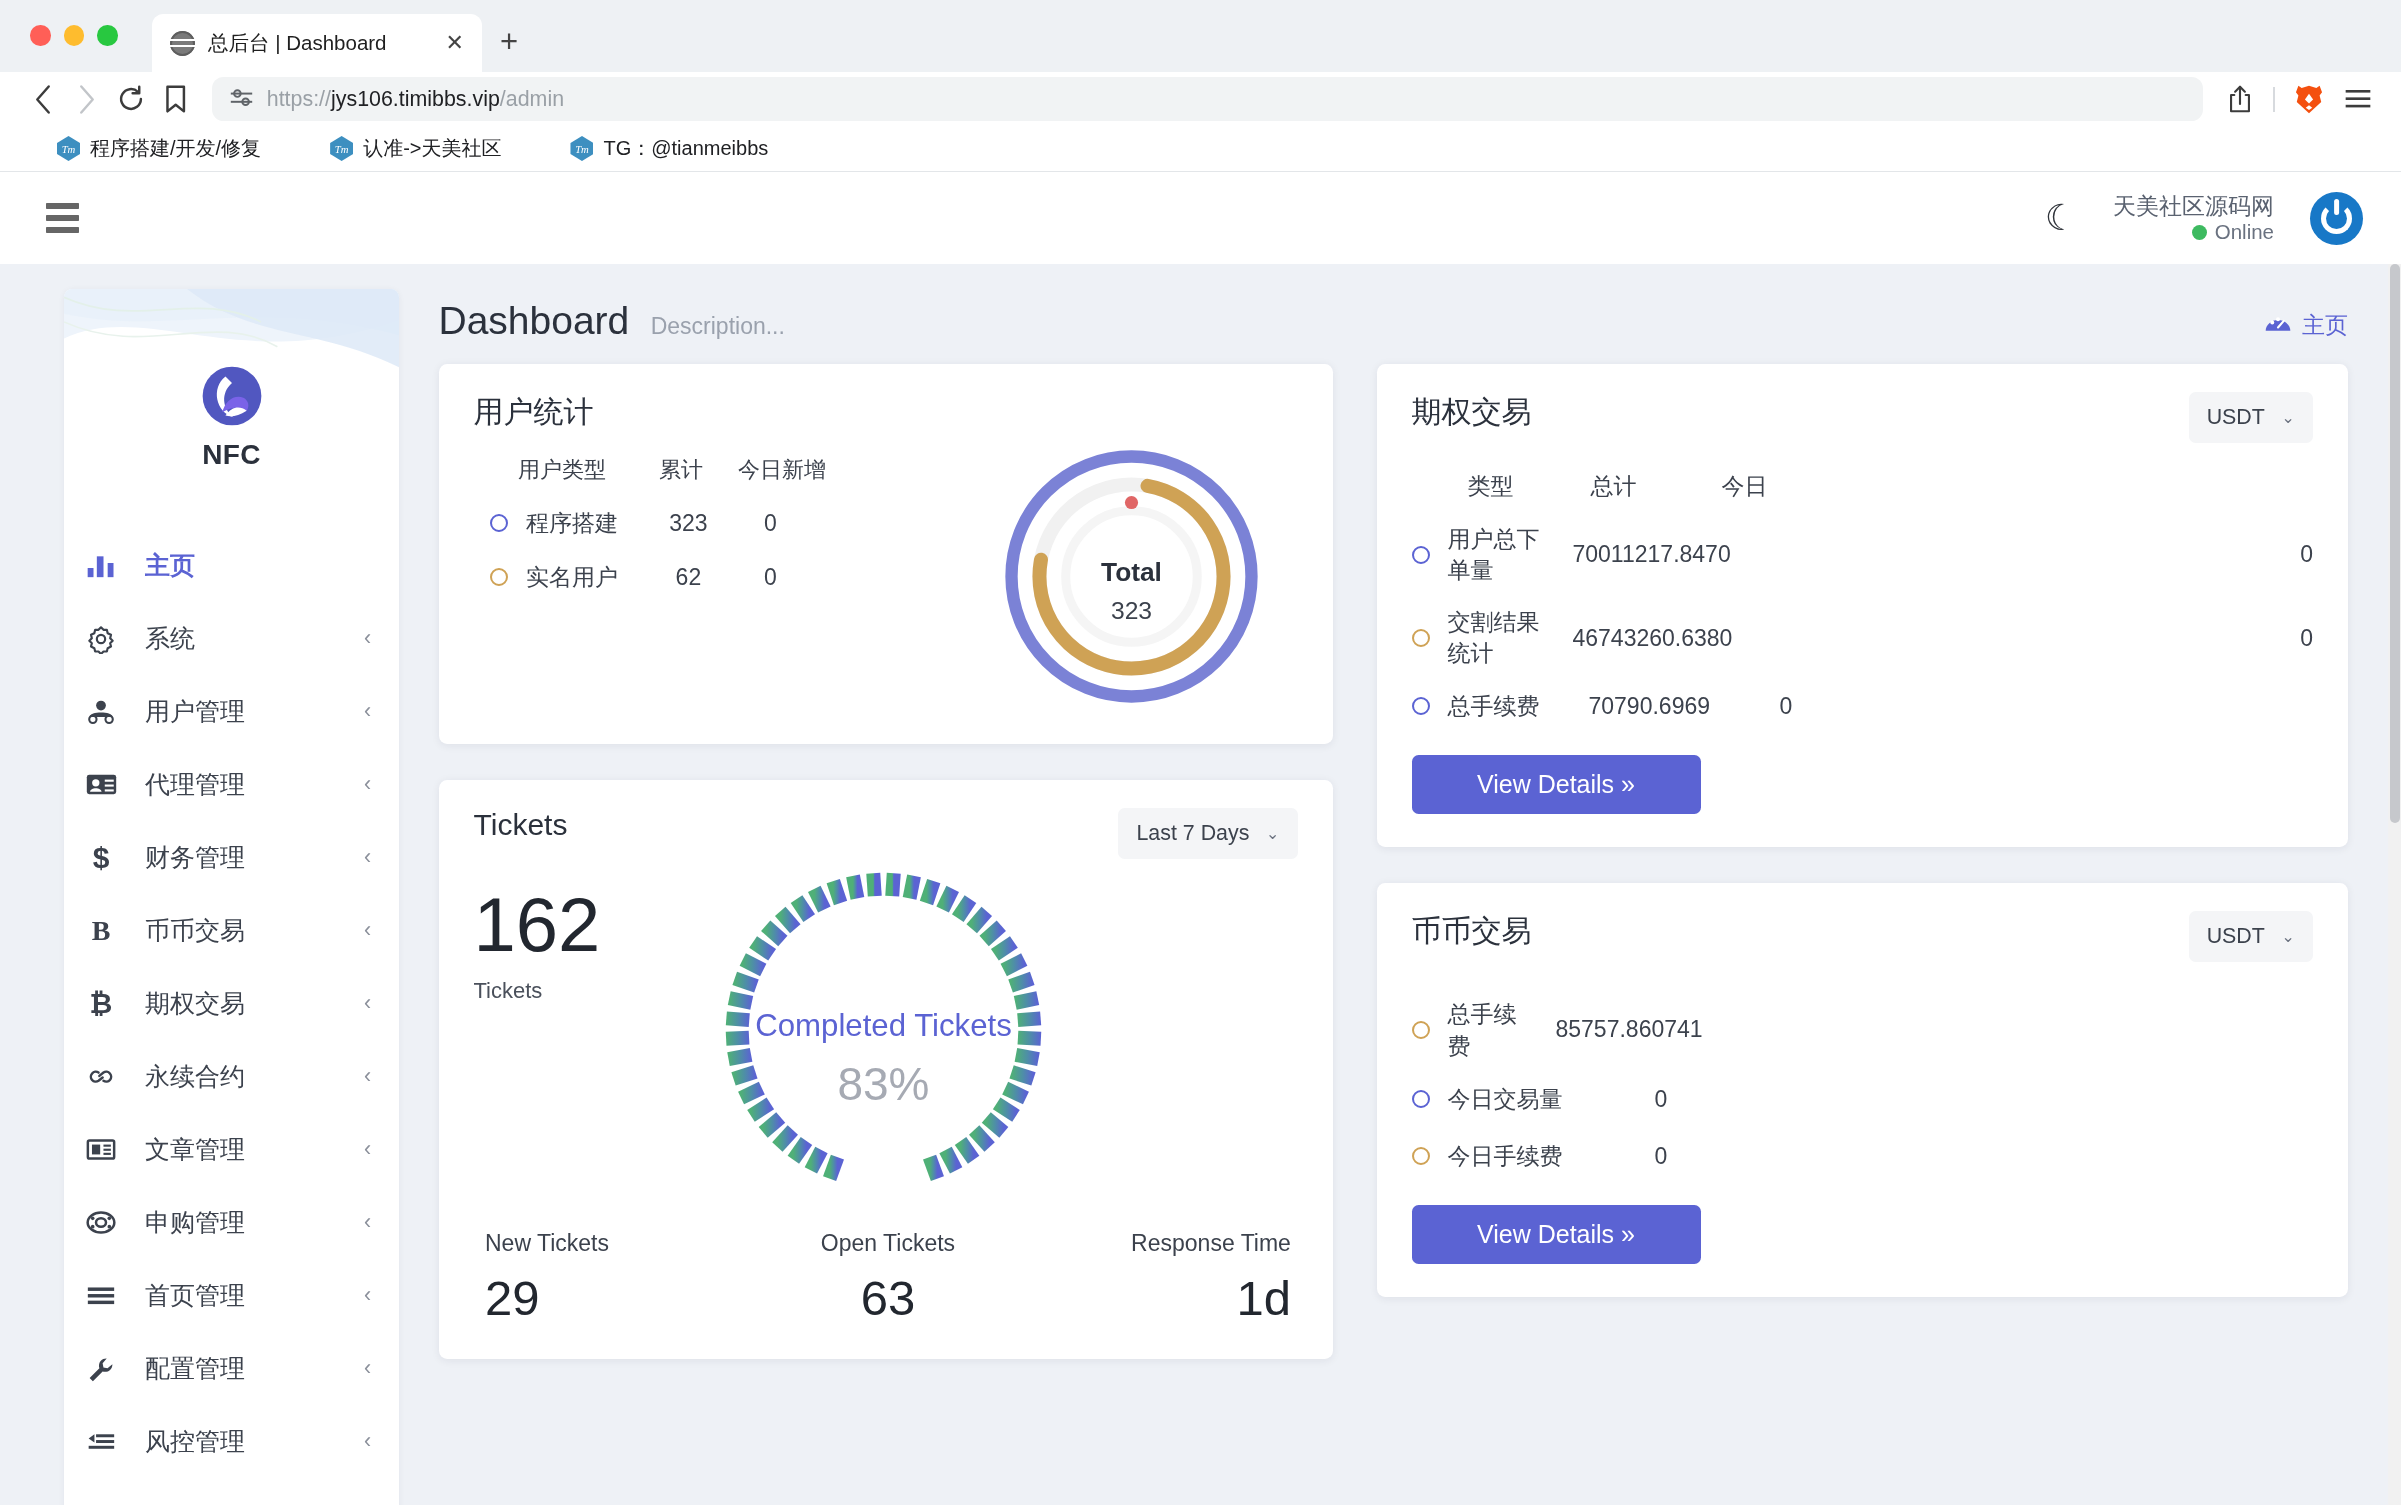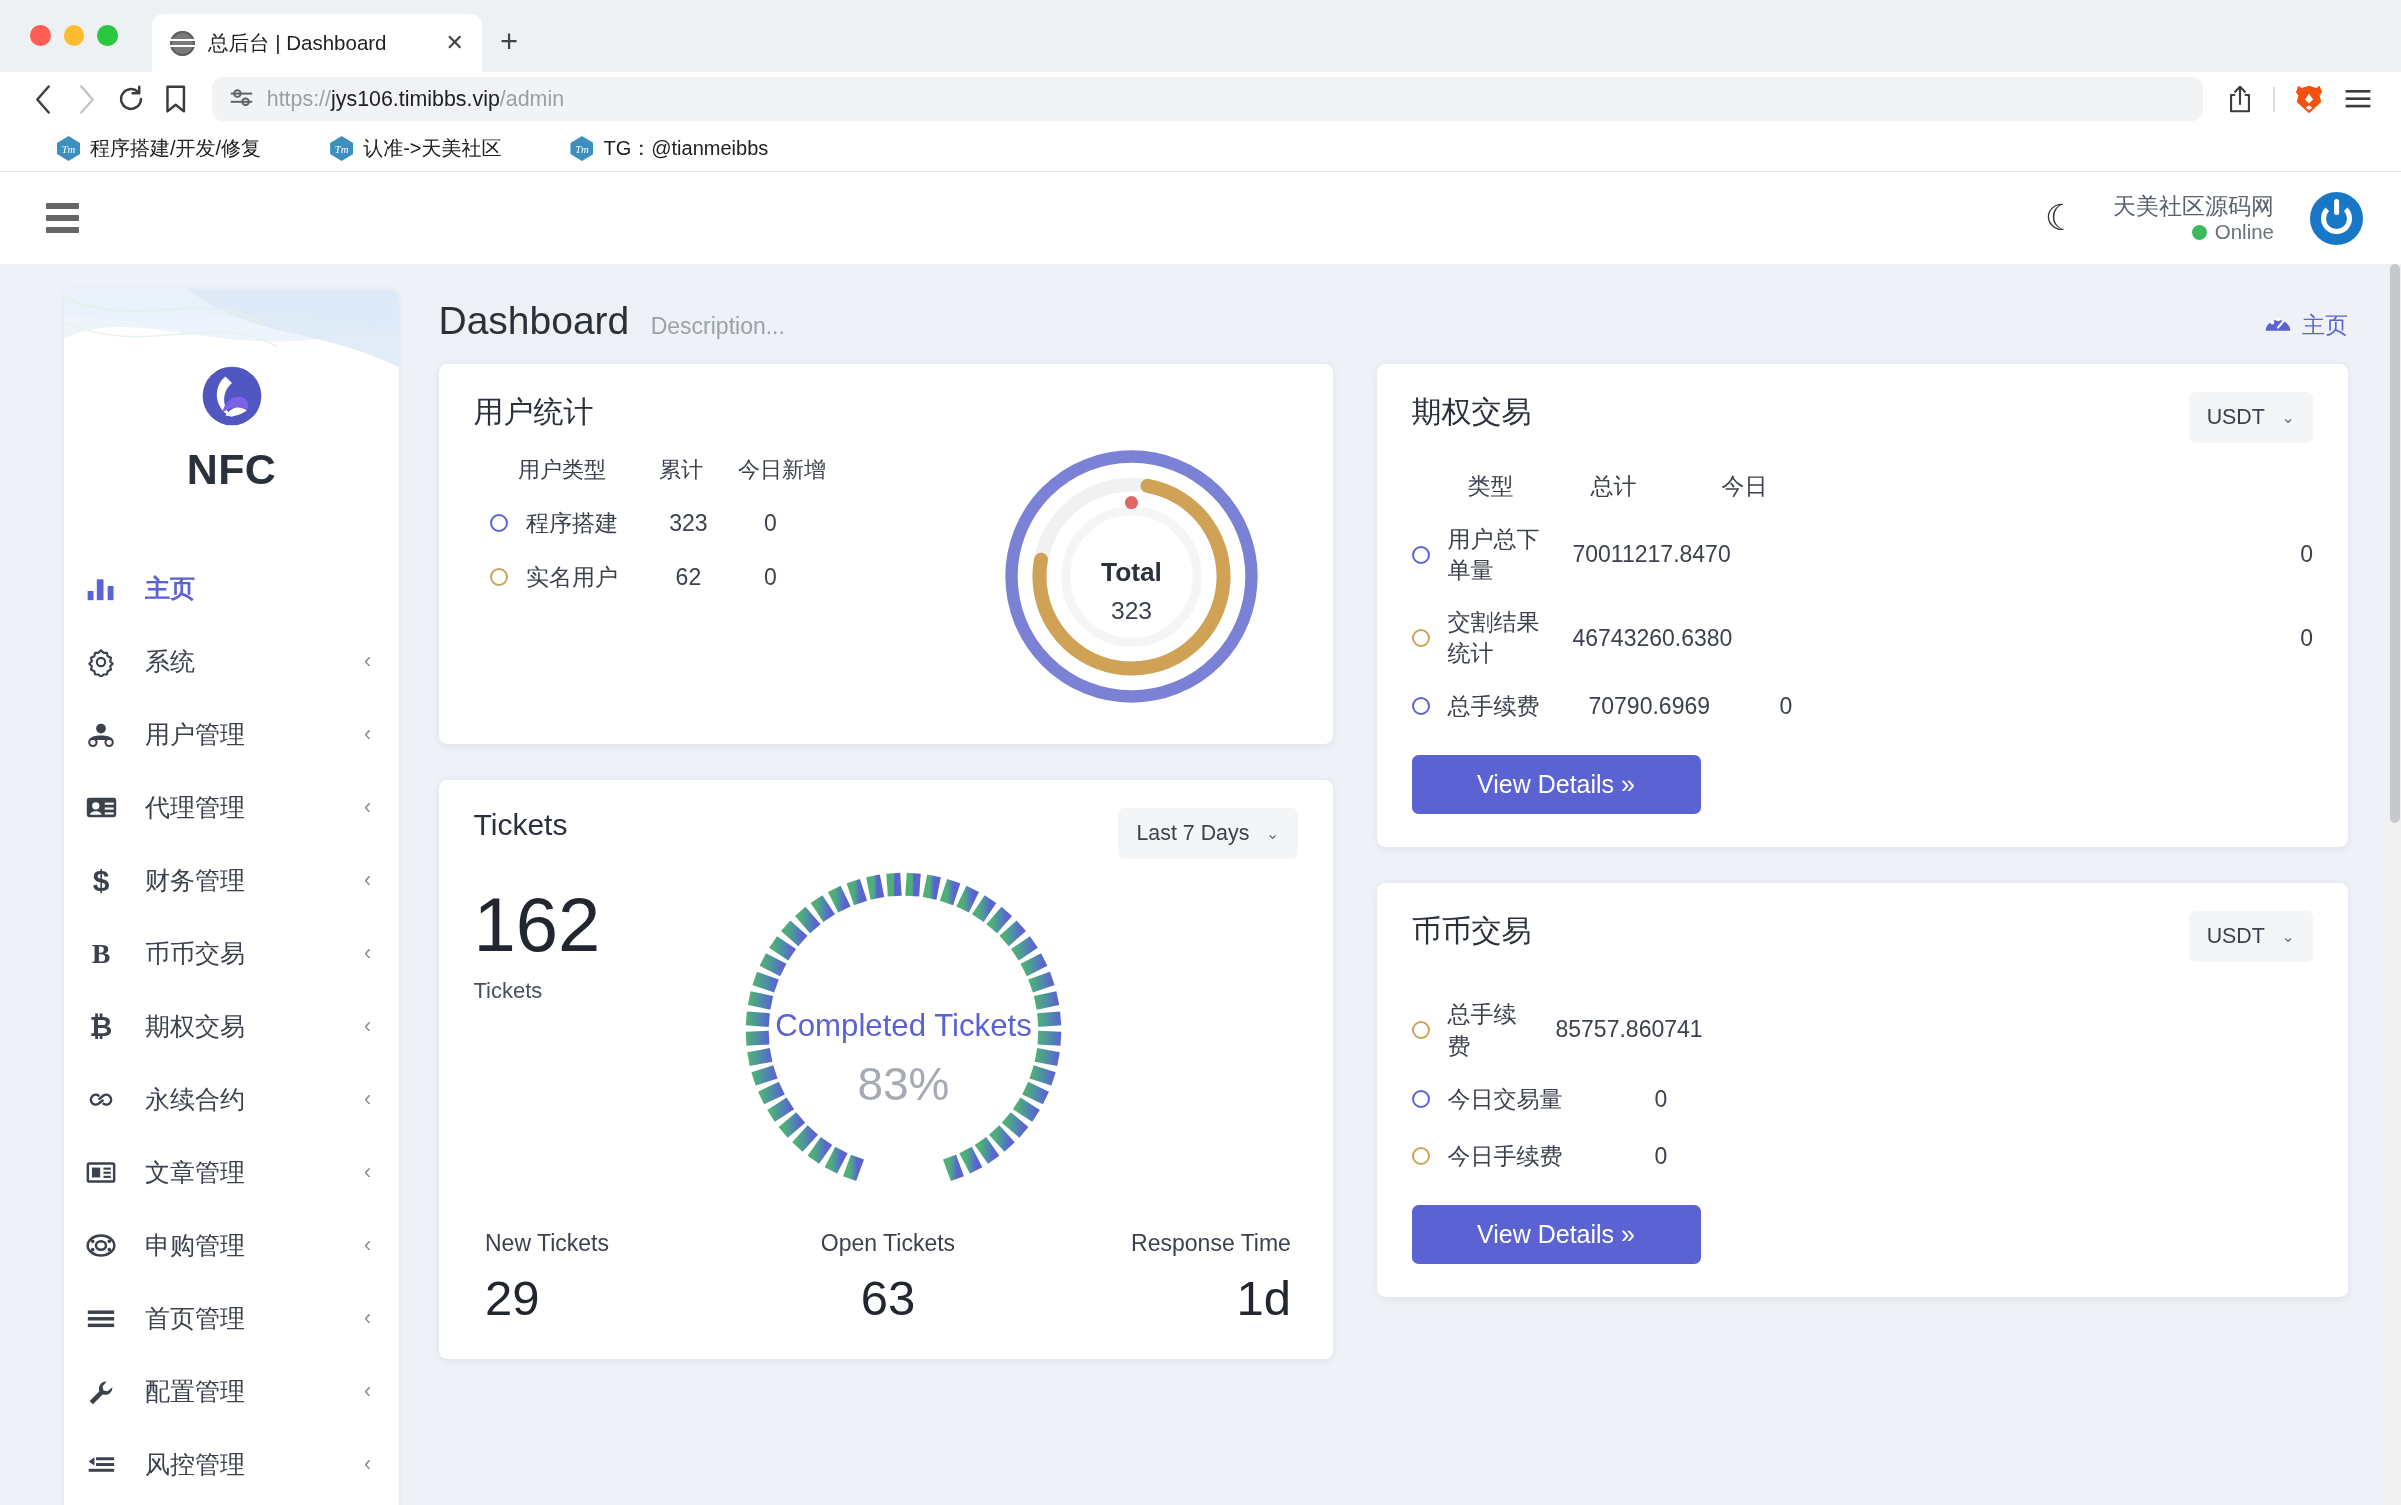--- a/index.html
+++ b/index.html
@@ -107,21 +107,21 @@
   .sidebar-card {
     background:#fff; border-radius: 8.2px; height: 1233px;
     box-shadow: 0 1.6px 6.6px rgba(22,30,60,.06);
     overflow:hidden; position:relative;
   }
   .sb-wave {
     position:absolute; top:0; left:0; right:0; height: 173px; overflow:hidden;
   }
   .brand { text-align:center; padding-top: 76px; position:relative; z-index:2;}
   .brand-logo { width: 62px; height:62px; margin: 0 auto; }
-  .brand-name { font-size: 43px; font-weight:bold; color:#2b313c; margin-top: 18px; letter-spacing:0.4px;}
+  .brand-name { font-size: 28px; font-weight:bold; color:#2b313c; margin-top: 12px; letter-spacing:0.4px;}
   .menu { margin-top: 58px; }
   .menu-item {
     display:flex; align-items:center; height: 73px; padding: 0 28px 0 18px;
     gap: 25px; cursor:pointer; color:#3c424d;
   }
   .menu-item .mi-ico { width: 38px; flex:none; display:flex; align-items:center; justify-content:center; font-size:26px; }
   .menu-item .mi-label { font-size: 25px; flex:1; white-space:nowrap; }
   .menu-item .mi-arrow { font-size: 21.4px; color:#8b909b; }
   .menu-item.active { color:#5b63d3; }
   .menu-item.active .mi-label { font-weight:bold; }
@@ -159,21 +159,21 @@
   .ut-head span:nth-child(2){ width:61px; }
   .ut-row { display:flex; align-items:center; font-size:23px; color:#3c424d; gap:18px; margin-top:23px;}
   .ring { width:18px;height:18px;border-radius:50%;border:2.5px solid #5b63d3;flex:none;}
   .ring.gold { border-color:#cfa255; }
   .ut-row .nm { width: 105px; }
   .ut-row .tot { width: 79px; text-align:center; }
   .ut-row .tdy { width: 49px; text-align:center; }
   .donut-wrap { margin-left: auto; margin-right: 35px; margin-top: 11.5px;}
 
   
-  .tk-row { display:flex; align-items:flex-start;gap:20px; }
+  .tk-row { display:flex; align-items:flex-start; }
   .tk-left { padding-top: 28px; }
   .tk-big { font-size: 76px; color:#22272f; font-weight:400; line-height:1; }
   .tk-sub { font-size: 22px; color:#4a505b; margin-top: 15px; }
   .gauge-wrap { margin-left: 107px; margin-top: -5px;}
   .tk-stats { display:flex; margin-top: 20px; }
   .tk-stat { flex:1; text-align:center; }
   .tk-stat:first-child { text-align:left; padding-left: 11.5px;}
   .tk-stat:last-child { text-align:right; padding-right: 6.6px;}
   .tk-stat .lbl { font-size: 23px; color:#3c424d; }
   .tk-stat .val { font-size: 49px; color:#22272f; margin-top: 13px; }

